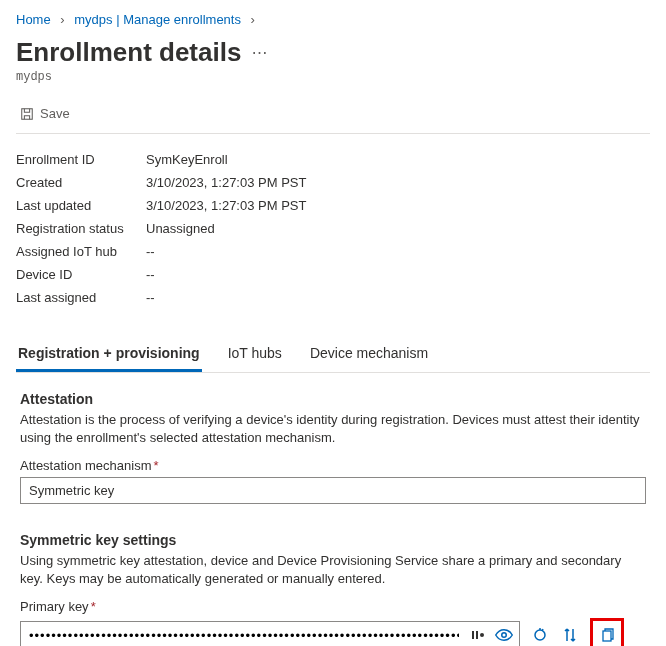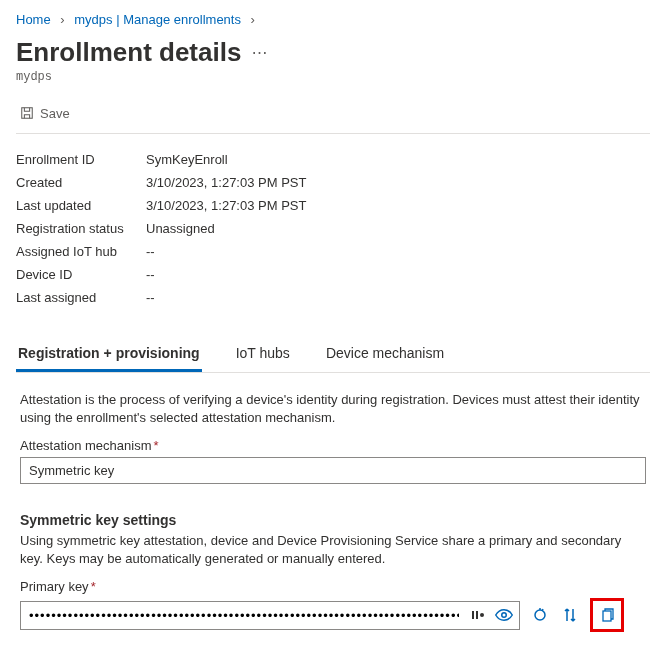--- a/index.html
+++ b/index.html
@@ -13,28 +13,28 @@
     background: #fff;
   }
   .breadcrumb { font-size: 13px; margin: 4px 0 10px 0; }
   .breadcrumb a { color: #0067b8; text-decoration: none; cursor: pointer; }
   .breadcrumb .sep { color: #605e5c; margin: 0 6px; }
   .title-row { display: flex; align-items: center; gap: 10px; }
   h1 { font-size: 26px; font-weight: 600; margin: 0; }
   .ellipsis-icon { color: #605e5c; cursor: pointer; font-size: 16px; }
   .subtitle { color: #605e5c; margin: 2px 0 14px 0; font-size: 12px; font-family: Liberation Mono, monospace; }
   .toolbar { border-bottom: 1px solid #e1dfdd; padding: 6px 0 10px 0; display: flex; gap: 6px; }
-  .toolbar button { background: none; border: none; color: #605e5c; display: flex; align-items: flex-start; gap: 6px; font-size: 13px; cursor: pointer; padding: 2px 4px; }
+  .toolbar button { background: none; border: none; color: #605e5c; display: flex; align-items: center; gap: 6px; font-size: 13px; cursor: pointer; padding: 2px 4px; }
   .save-icon svg { width: 14px; height: 14px; }
   .details-grid { display: flex; margin: 18px 0 26px 0; flex-direction: column; }
   .col { flex: 1; font-size: 13px; }
   .row { display: flex; margin-bottom: 8px; }
   .label { width: 130px; color: #323130; }
   .value { color: #323130; }
-  .tabs { display: flex; gap: 32px; border-bottom: 1px solid #e1dfdd; margin-bottom: 18px; }
+  .tabs { display: flex; gap: 24px; border-bottom: 1px solid #e1dfdd; margin-bottom: 18px; }
   .tab { padding: 6px 2px 8px 2px; font-size: 14px; cursor: pointer; border-bottom: 3px solid transparent; color: #323130; }
   .tab.active { font-weight: 600; border-bottom: 3px solid #0067b8; color: #323130; }
   .section { padding: 0 4px; }
   .section h3 { font-size: 14px; font-weight: 700; margin: 6px 0 4px 0; }
   .section p { margin: 0 0 12px 0; font-size: 13px; color: #323130; line-height: 1.35; }
   .field-label { font-size: 13px; margin: 8px 0 4px 0; color: #323130; }
   .req { color: #a4262c; margin-left: 2px; }
   .readonly-box { border: 1px solid #8a8886; padding: 5px 8px; font-size: 13px; background: #fff; width: 100%; color: #323130; }
   .key-row { display: flex; align-items: center; gap: 10px; margin-bottom: 12px; }
   .key-input-wrap { position: relative; flex: 0 0 500px; }
@@ -110,20 +110,21 @@
   </div>
 </div>
 
 <div class="tabs">
   <div class="tab active">Registration + provisioning</div>
   <div class="tab">IoT hubs</div>
   <div class="tab">Device mechanism</div>
 </div>
 
 <div class="section">
+  <h3>Attestation</h3>
   <p>Attestation is the process of verifying a device's identity during registration. Devices must attest their identity using the enrollment's selected attestation mechanism.</p>
   <div class="field-label">
     <span>Attestation mechanism</span><span class="req">*</span>
   </div>
   <div class="readonly-box">Symmetric key</div>
 </div>
 
 <div class="section" style="margin-top:28px;">
   <h3>Symmetric key settings</h3>
   <p>Using symmetric key attestation, device and Device Provisioning Service share a primary and secondary key. Keys may be automatically generated or manually entered.</p>

